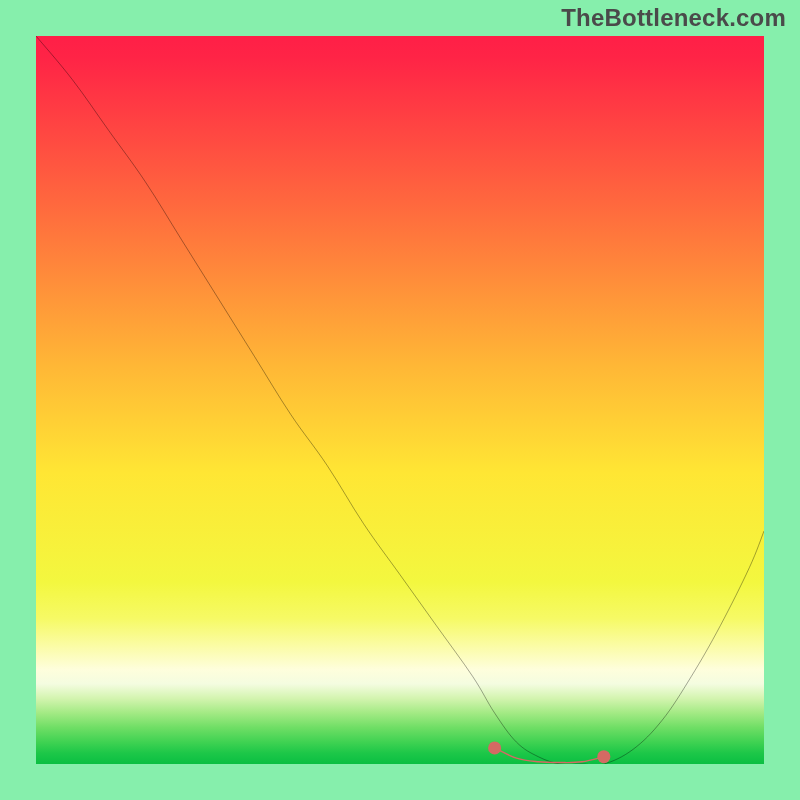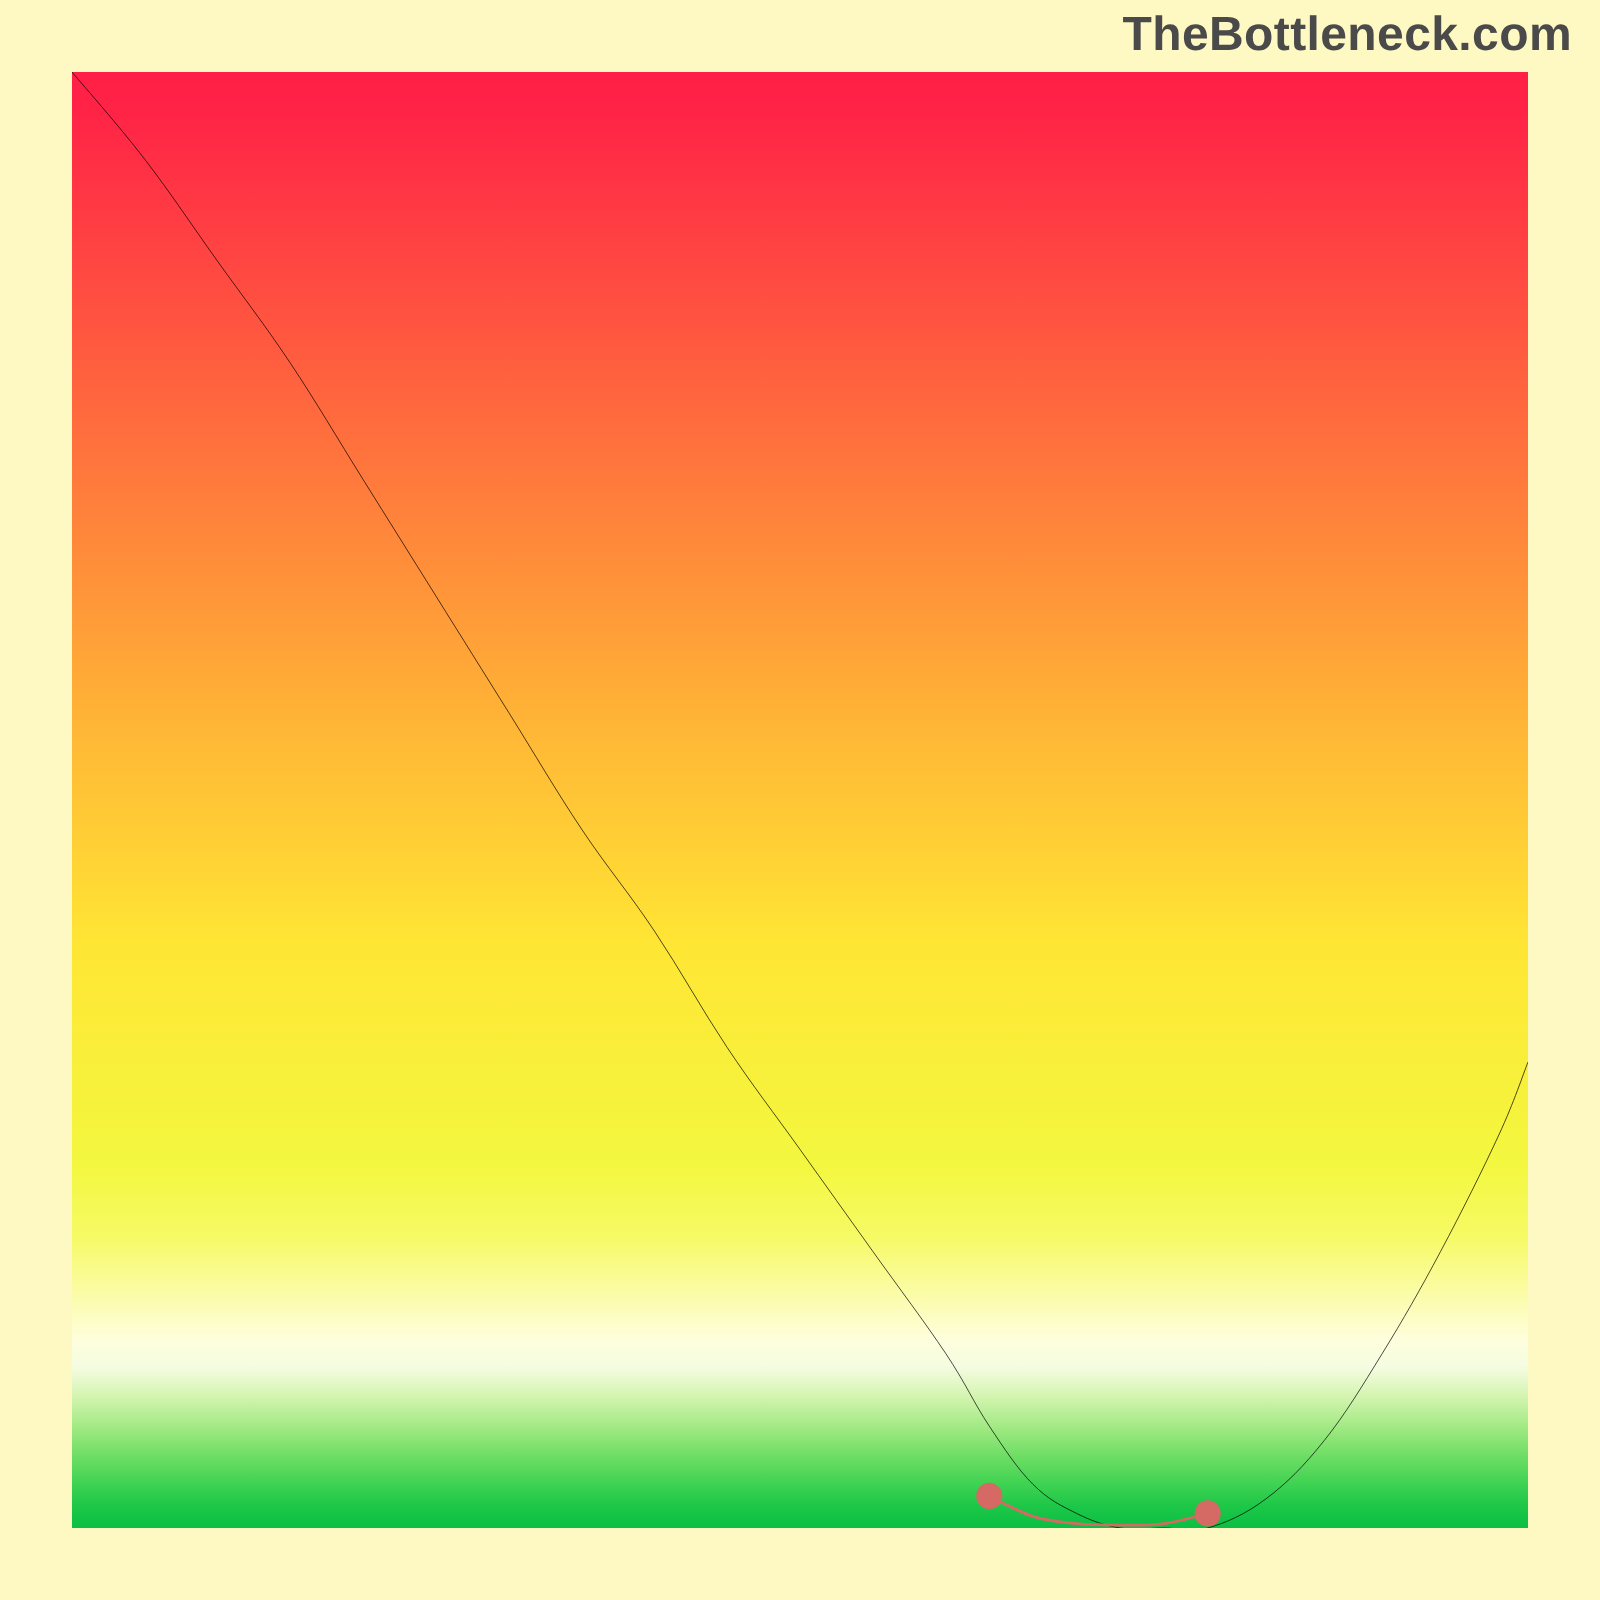--- a/index.html
+++ b/index.html
@@ -8,21 +8,21 @@
     width: 800px;
     height: 800px;
     background: #000;
     overflow: hidden;
     font-family: Arial, Helvetica, sans-serif;
   }
   .frame {
     position: relative;
     width: 800px;
     height: 800px;
-    background: #fef9c3;
+    background: #86efac;
   }
   .watermark {
     position: absolute;
     top: 4px;
     right: 14px;
     color: #4a4a4a;
     font-size: 24px;
     font-weight: bold;
     letter-spacing: 0.2px;
     z-index: 10;

